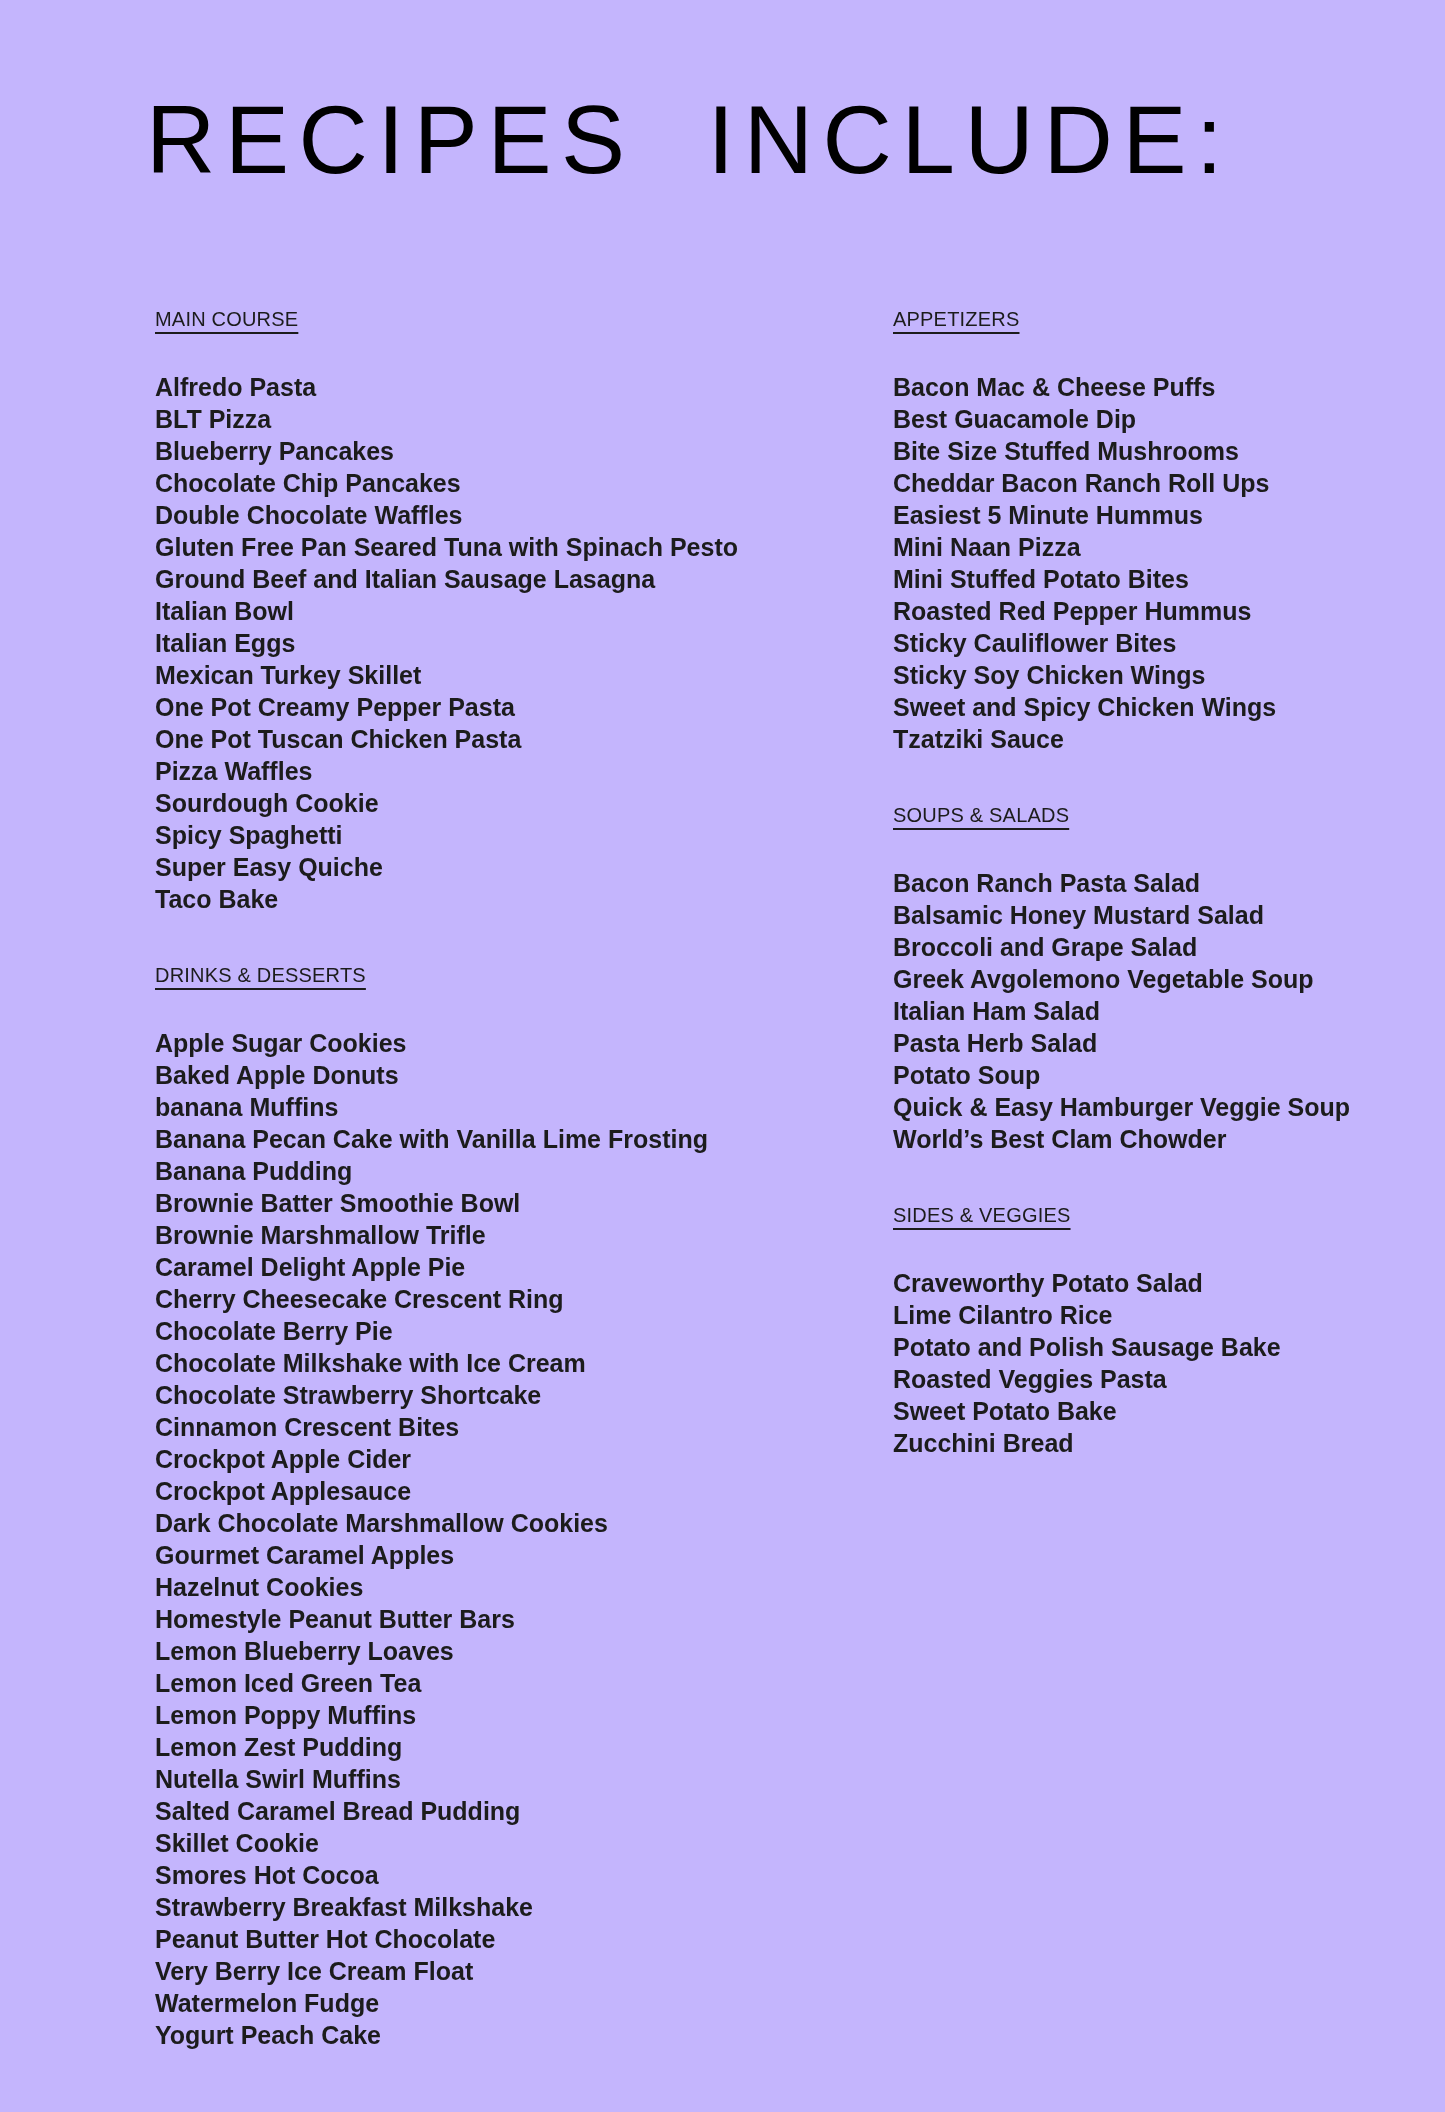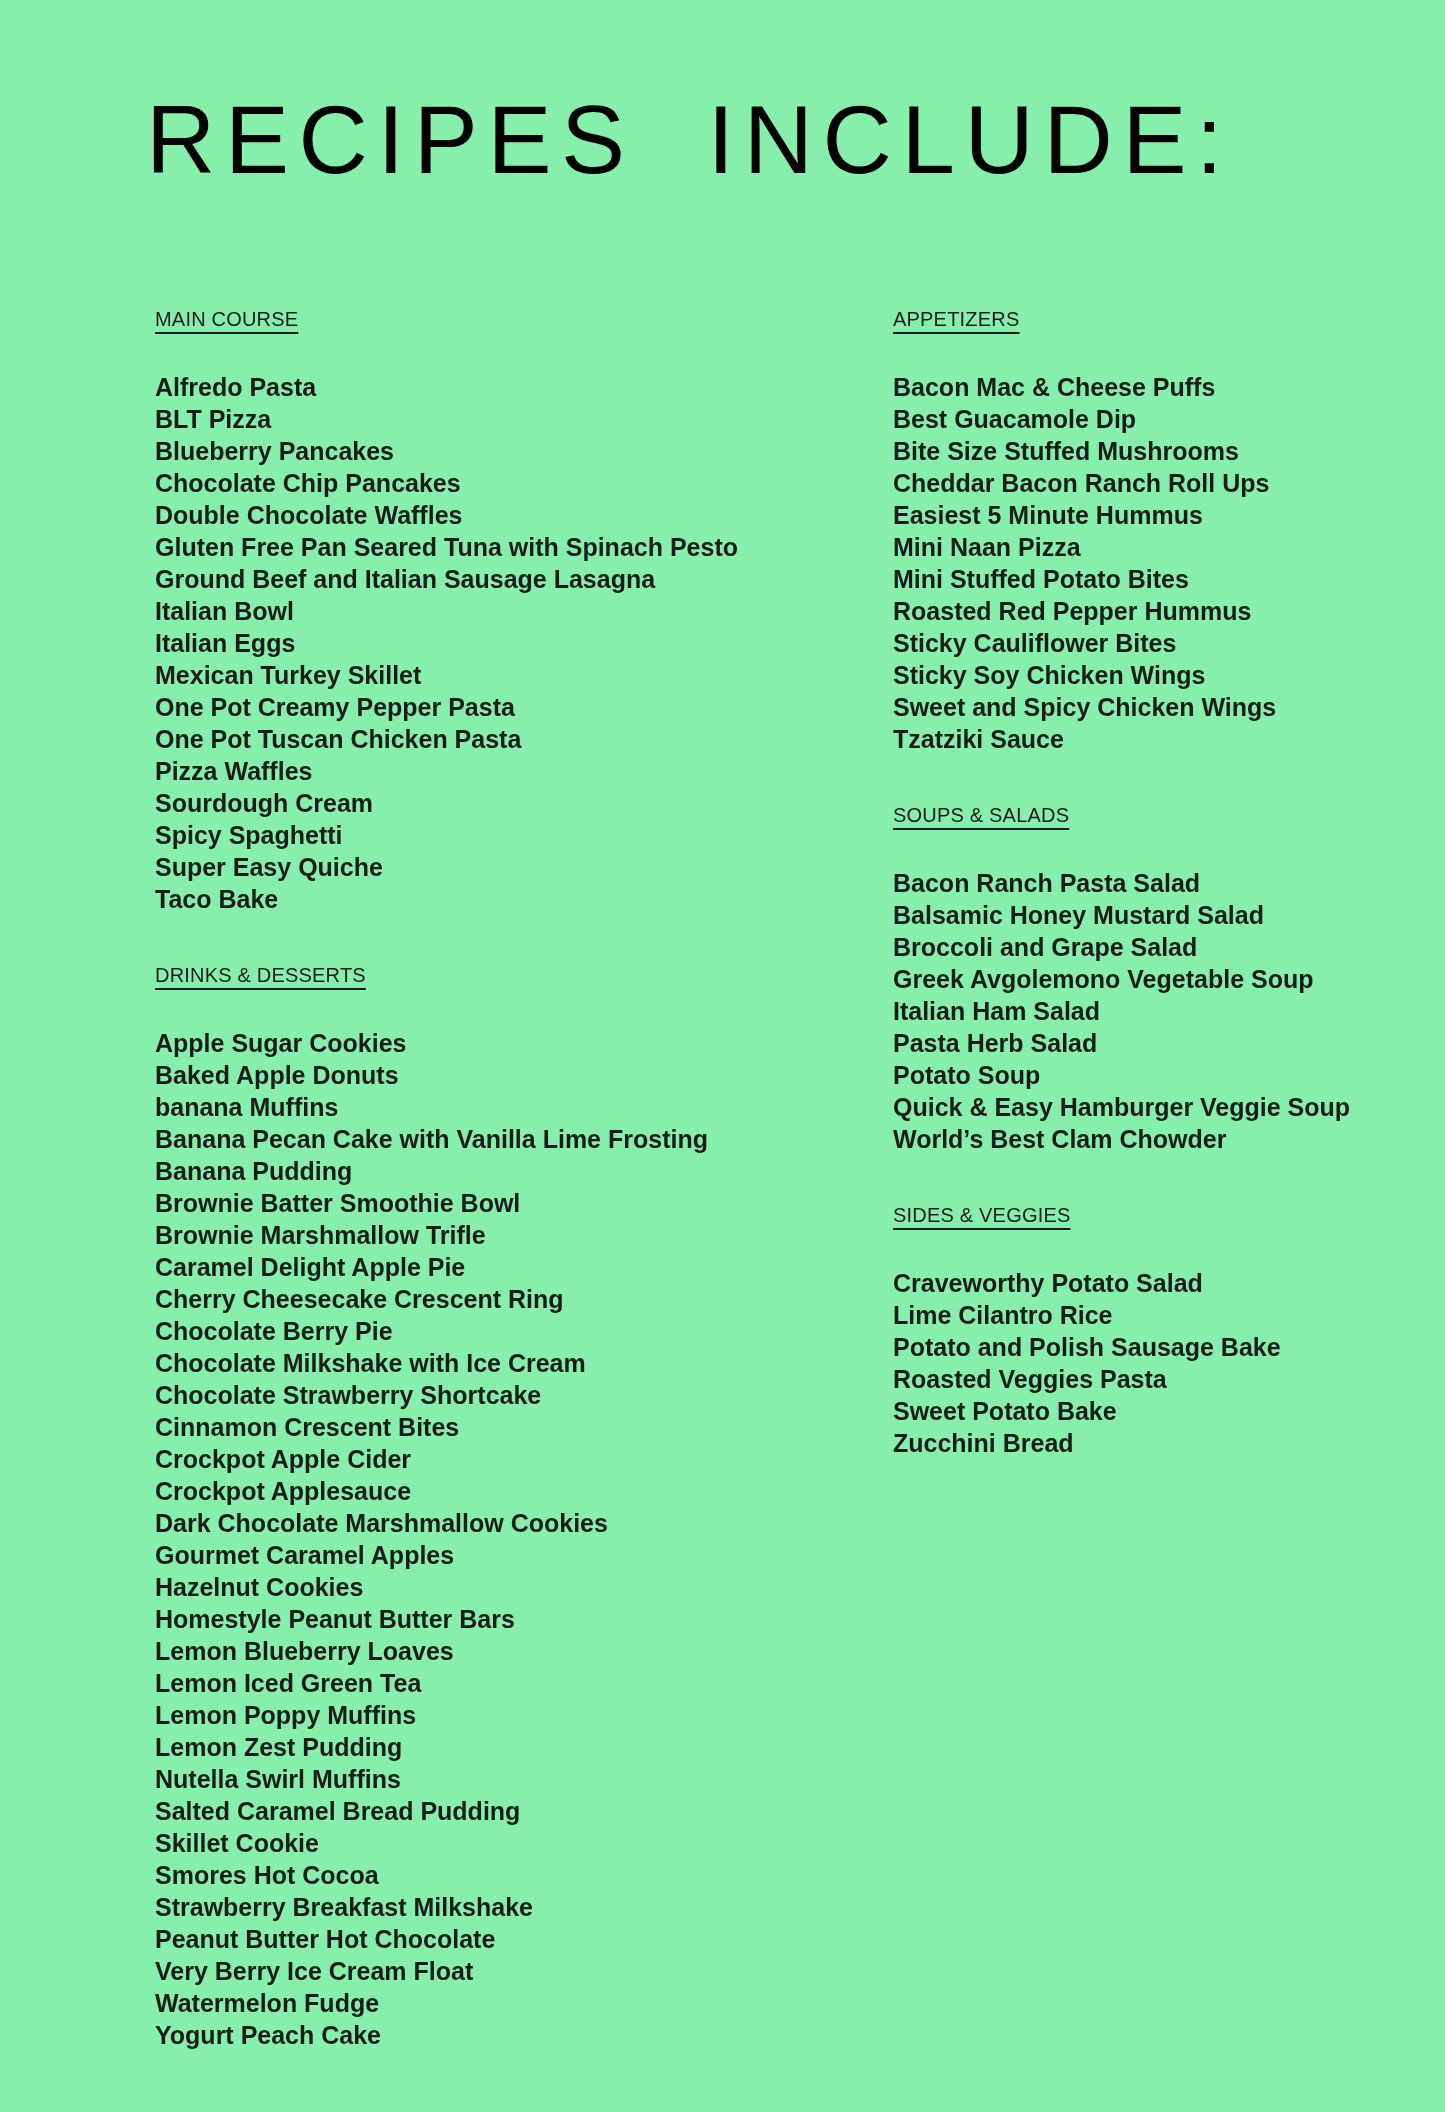--- a/index.html
+++ b/index.html
@@ -4,21 +4,21 @@
 <style>
   html, body {
     margin: 0;
     padding: 0;
     background: #ffffff;
   }
   .page {
     position: relative;
     width: 1445px;
     height: 2112px;
-    background: #86efac;
+    background: #c4b5fd;
     overflow: hidden;
     font-family: "Liberation Sans", sans-serif;
     color: #1c1c1c;
   }
   .title {
     position: absolute;
     left: 146px;
     top: 92px;
     margin: 0;
     font-size: 96px;
@@ -76,21 +76,21 @@
           <li>Chocolate Chip Pancakes</li>
           <li>Double Chocolate Waffles</li>
           <li>Gluten Free Pan Seared Tuna with Spinach Pesto</li>
           <li>Ground Beef and Italian Sausage Lasagna</li>
           <li>Italian Bowl</li>
           <li>Italian Eggs</li>
           <li>Mexican Turkey Skillet</li>
           <li>One Pot Creamy Pepper Pasta</li>
           <li>One Pot Tuscan Chicken Pasta</li>
           <li>Pizza Waffles</li>
-          <li>Sourdough Cream</li>
+          <li>Sourdough Cookie</li>
           <li>Spicy Spaghetti</li>
           <li>Super Easy Quiche</li>
           <li>Taco Bake</li>
         </ul>
     </div>
     <div class="section">
       <h2>DRINKS &amp; DESSERTS</h2>
       <ul>
           <li>Apple Sugar Cookies</li>
           <li>Baked Apple Donuts</li>

